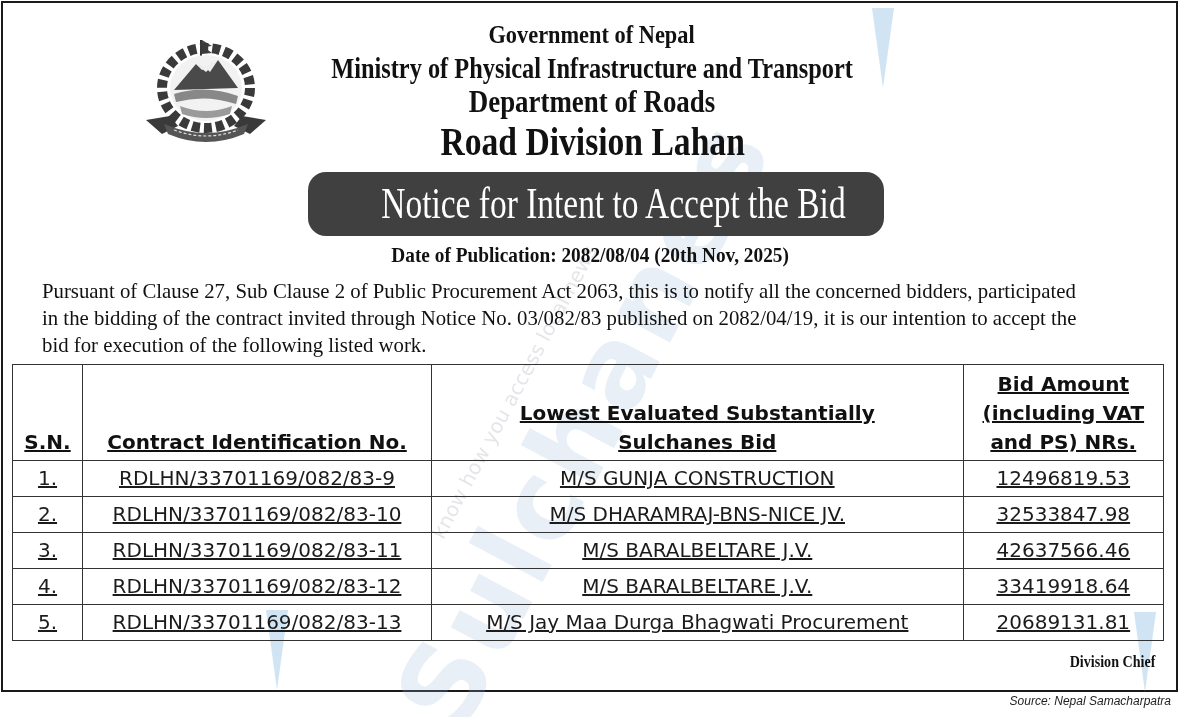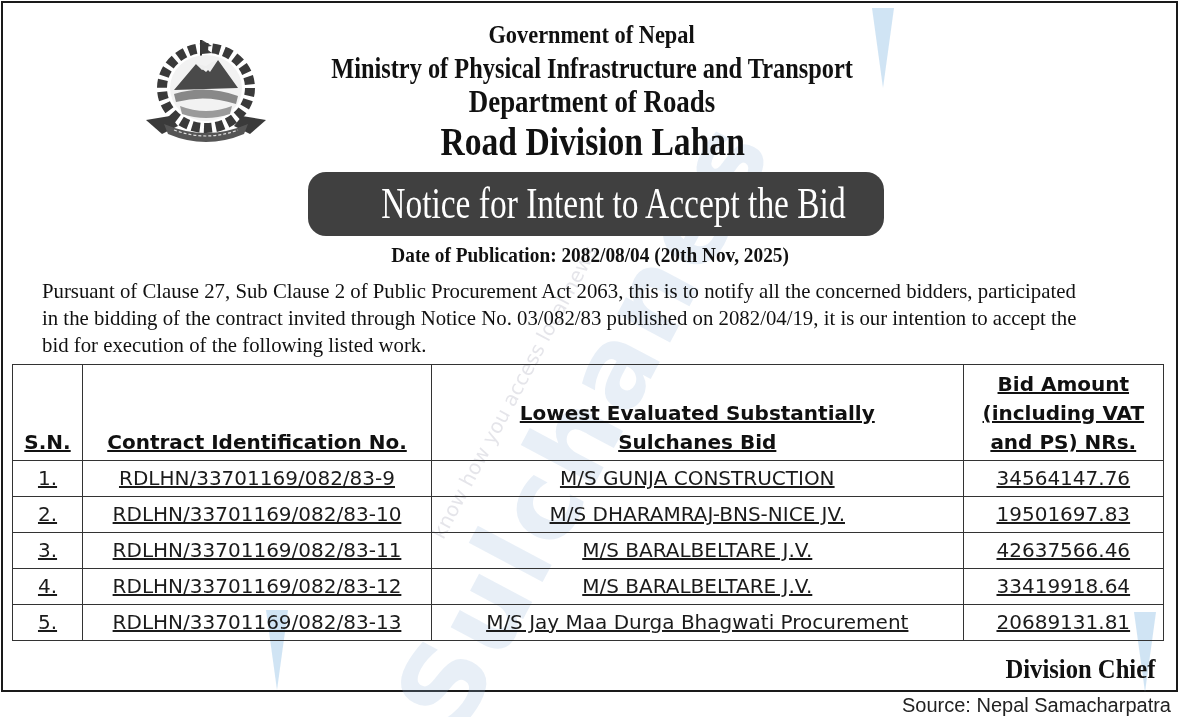--- a/index.html
+++ b/index.html
@@ -15,23 +15,23 @@
   .banner span { display: inline-block; font-size: 44px; line-height: 64px; transform: scaleX(0.76); transform-origin: center; white-space: nowrap; }
   .pubdate { position: absolute; left: 0; width: 1181px; top: 243px; text-align: center; font-size: 21px; font-weight: bold; white-space: nowrap; }
   .pubdate span { display: inline-block; transform: scaleX(0.92); }
   .para { position: absolute; left: 18px; top: 278px; width: 1148px; font-size: 21.2px; line-height: 27px; white-space: nowrap; margin-left: 24px; }
   .para div { transform-origin: 0 0; }
   table.bids { position: absolute; left: 12px; top: 364px; width: 1152px; border-collapse: collapse; font-family: "DejaVu Sans", sans-serif; }
   table.bids th, table.bids td { border: 1.5px solid #333; padding: 0; text-align: center; text-decoration: underline; }
   table.bids th { font-weight: bold; font-size: 20px; line-height: 29px; vertical-align: bottom; padding-bottom: 3px; height: 92px; }
   table.bids td { font-size: 20px; height: 35px; line-height: 35px; color: #1b1b1b; }
   .c1 { width: 72px; } .c2 { width: 359px; margin-top: 16px; } .c3 { width: 579px; } .c4 { width: 208px; }
-  .sig { position: absolute; right: 26px; top: 653px; font-size: 28px; font-weight: bold; }
+  .sig { position: absolute; right: 26px; top: 653px; font-size: 16px; font-weight: bold; }
   .sig span { display: inline-block; transform: scaleX(0.88); transform-origin: right; }
-  .source { position: absolute; right: 10px; top: 694px; font-family: "Liberation Sans", sans-serif; font-size: 20px; color: #222; }
+  .source { position: absolute; right: 10px; top: 694px; font-family: "Liberation Sans", sans-serif; font-style: italic; font-size: 12px; color: #222; }
   .wm { position: absolute; pointer-events: none; }
   .wm-text { font-family: "DejaVu Sans", sans-serif; font-weight: bold; font-size: 110px; color: rgba(150,180,220,0.22); transform: rotate(-62deg); left: 250px; top: 360px; white-space: nowrap; letter-spacing: 4px; }
   .wm-small { font-family: "DejaVu Sans", sans-serif; font-size: 20px; color: rgba(150,150,170,0.25); transform: rotate(-62deg); left: 350px; top: 380px; white-space: nowrap; }
   .wm-tri { width: 0; height: 0; border-left: 11px solid transparent; border-right: 11px solid transparent; border-top: 80px solid rgba(170,205,235,0.55); }
 </style>
 </head>
 <body>
 
 <div class="frame"></div>
 
@@ -91,27 +91,27 @@
         <div>(including VAT</div>
         <div>and PS) NRs.</div>
       </th>
     </tr>
   </thead>
   <tbody>
     <tr>
       <td>1.</td>
       <td>RDLHN/33701169/082/83-9</td>
       <td>M/S GUNJA CONSTRUCTION</td>
-      <td>34564147.76</td>
+      <td>12496819.53</td>
     </tr>
     <tr>
       <td>2.</td>
       <td>RDLHN/33701169/082/83-10</td>
       <td>M/S DHARAMRAJ-BNS-NICE JV.</td>
-      <td>19501697.83</td>
+      <td>32533847.98</td>
     </tr>
     <tr>
       <td>3.</td>
       <td>RDLHN/33701169/082/83-11</td>
       <td>M/S BARALBELTARE J.V.</td>
       <td>42637566.46</td>
     </tr>
     <tr>
       <td>4.</td>
       <td>RDLHN/33701169/082/83-12</td>

